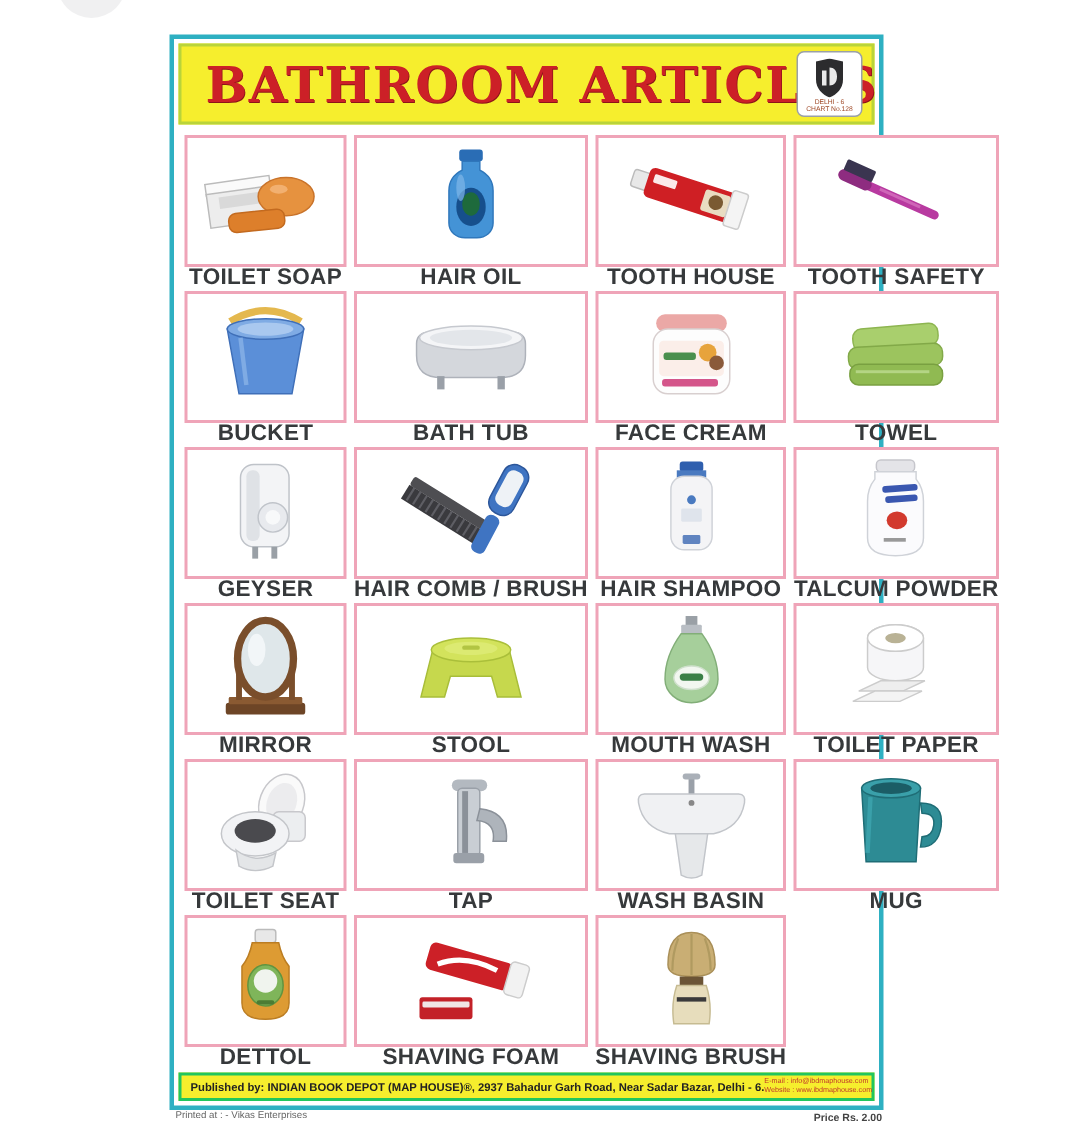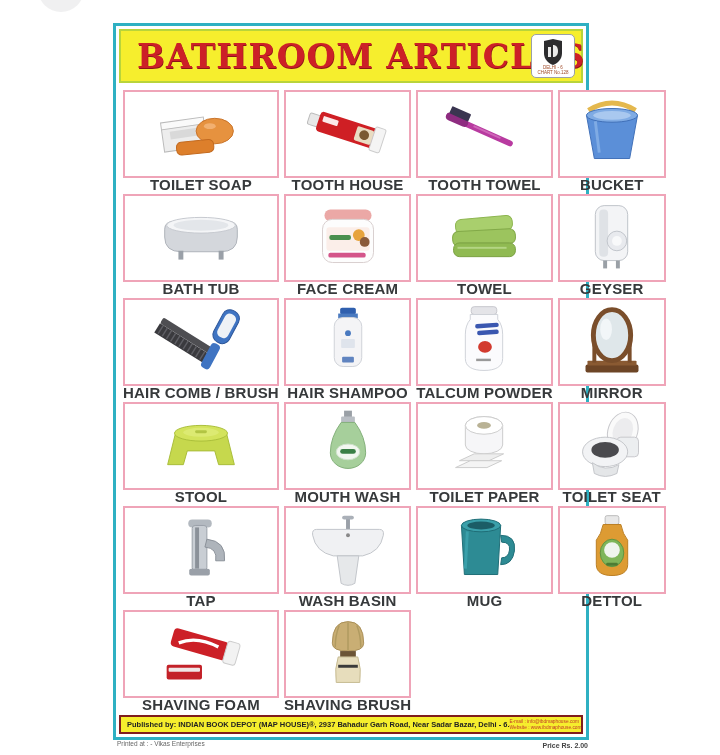--- a/index.html
+++ b/index.html
@@ -38,21 +38,21 @@
   .imgbox{
     border:2px solid #efa4b8;background:#fff;height:84px;
     display:flex;align-items:center;justify-content:center;overflow:hidden;
   }
   .imgbox svg{width:104px;height:78px;}
   .cell-label{
     height:13px;line-height:13px;text-align:center;font-size:15px;font-weight:bold;
     color:#36393b;letter-spacing:0.2px;white-space:nowrap;margin-top:0;
   }
   .pubbar{
-    margin:2px 3px 3px 3px;height:19px;background:#f6ee2d;border:2px solid #7f1d1d;
+    margin:2px 3px 3px 3px;height:19px;background:#f6ee2d;border:2px solid #22c55e;
     display:flex;align-items:center;justify-content:space-between;box-sizing:border-box;
     padding:0 4px 0 6px;
   }
   .pub-text{font-size:7.5px;font-weight:bold;color:#222;white-space:nowrap;}
   .pub-right{display:flex;flex-direction:column;align-items:flex-start;line-height:5.5px;}
   .pub-right span{font-size:4.8px;color:#c0392b;white-space:nowrap;}
   .below-left{
     position:absolute;left:117px;top:740px;font-size:6.5px;color:#666;
   }
   .below-right{
@@ -89,20 +89,32 @@
             <rect x="22" y="34" width="28" height="8" fill="#d9d9d9"></rect>
           </g>
           <ellipse cx="67" cy="36" rx="19" ry="13" fill="#e6923f" stroke="#c9732a"></ellipse>
           <ellipse cx="62" cy="31" rx="6" ry="3" fill="#f2b070"></ellipse>
           <rect x="28" y="46" width="38" height="13" rx="5" fill="#dd7f2b" transform="rotate(-6 47 52)" stroke="#c36a1f"></rect>
         </svg>
       </div>
       <div class="cell-label">TOILET SOAP</div>
     </div>
 
+    <div class="cell">
+      <div class="imgbox">
+        <svg viewBox="0 0 106 78">
+          <rect x="45" y="4" width="16" height="8" rx="2" fill="#2a6db5"></rect>
+          <path d="M47 12 h12 v6 c6 3 9 8 9 14 v22 c0 6 -5 10 -11 10 h-8 c-6 0 -11 -4 -11 -10 v-22 c0 -6 3 -11 9 -14 Z" fill="#4493d6" stroke="#2f77bb"></path>
+          <ellipse cx="53" cy="43" rx="10" ry="13" fill="#164f8c"></ellipse>
+          <ellipse cx="53" cy="41" rx="6" ry="8" fill="#1e6a3c"></ellipse>
+          <ellipse cx="46" cy="30" rx="3" ry="9" fill="#7fb7e8" opacity="0.7"></ellipse>
+        </svg>
+      </div>
+      <div class="cell-label">HAIR OIL</div>
+    </div>
 
     <div class="cell">
       <div class="imgbox">
         <svg viewBox="0 0 106 78">
           <g transform="rotate(18 53 39)">
             <rect x="10" y="30" width="12" height="12" rx="2" fill="#e8e8e8" stroke="#bbb"></rect>
             <rect x="20" y="25" width="62" height="21" rx="4" fill="#cf1f24"></rect>
             <rect x="24" y="29" width="16" height="6" rx="1" fill="#ffffff" opacity="0.9"></rect>
             <rect x="60" y="28" width="18" height="15" rx="2" fill="#e9dcc2"></rect>
             <circle cx="69" cy="35" r="5" fill="#7a5a32"></circle>
@@ -117,21 +129,21 @@
       <div class="imgbox">
         <svg viewBox="0 0 106 78">
           <g transform="rotate(24 53 39)">
             <rect x="10" y="34" width="74" height="6" rx="3" fill="#b83aa0"></rect>
             <rect x="10" y="33" width="24" height="8" rx="4" fill="#8e2c80"></rect>
             <rect x="12" y="26" width="21" height="8" rx="1" fill="#3a3550"></rect>
             <rect x="40" y="35" width="30" height="2" fill="#d470be" opacity="0.8"></rect>
           </g>
         </svg>
       </div>
-      <div class="cell-label">TOOTH TOWEL</div>
+      <div class="cell-label">TOOTH SAFETY</div>
     </div>
 
     <div class="cell">
       <div class="imgbox">
         <svg viewBox="0 0 106 78">
           <path d="M29 15 Q53 0 77 15" fill="none" stroke="#e4b84e" stroke-width="5"></path>
           <path d="M27 20 L79 20 L71 64 L35 64 Z" fill="#5b8fd8" stroke="#3f6fb8"></path>
           <ellipse cx="53" cy="20" rx="26" ry="7" fill="#7fabe4" stroke="#3f6fb8"></ellipse>
           <ellipse cx="53" cy="20" rx="19" ry="4.5" fill="#a9c8ef"></ellipse>
           <path d="M36 26 L40 58" stroke="#7fabe4" stroke-width="3" fill="none"></path>

